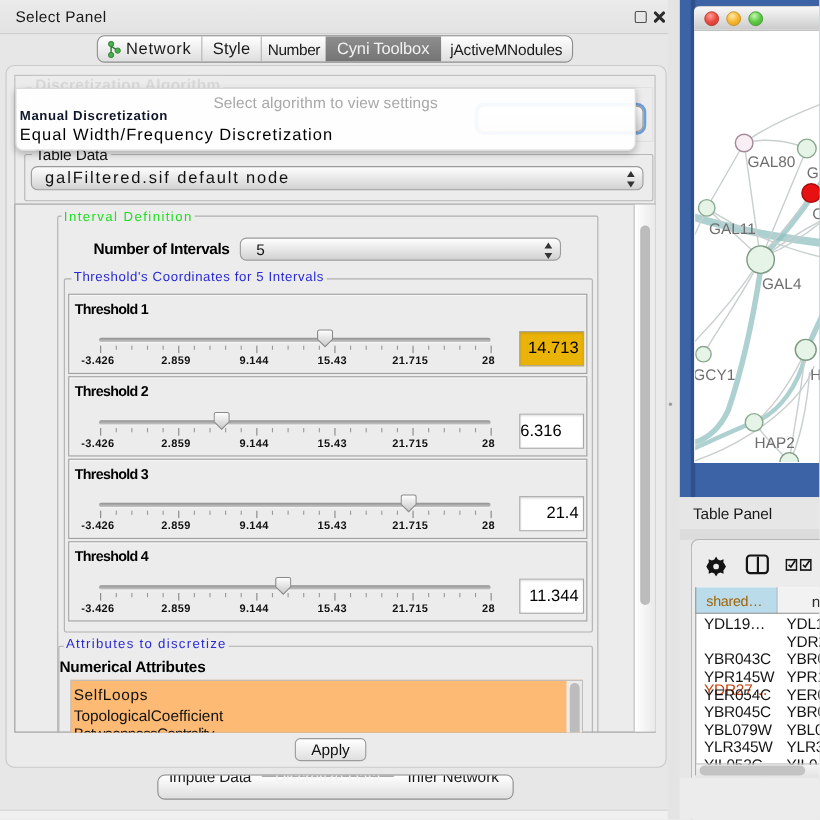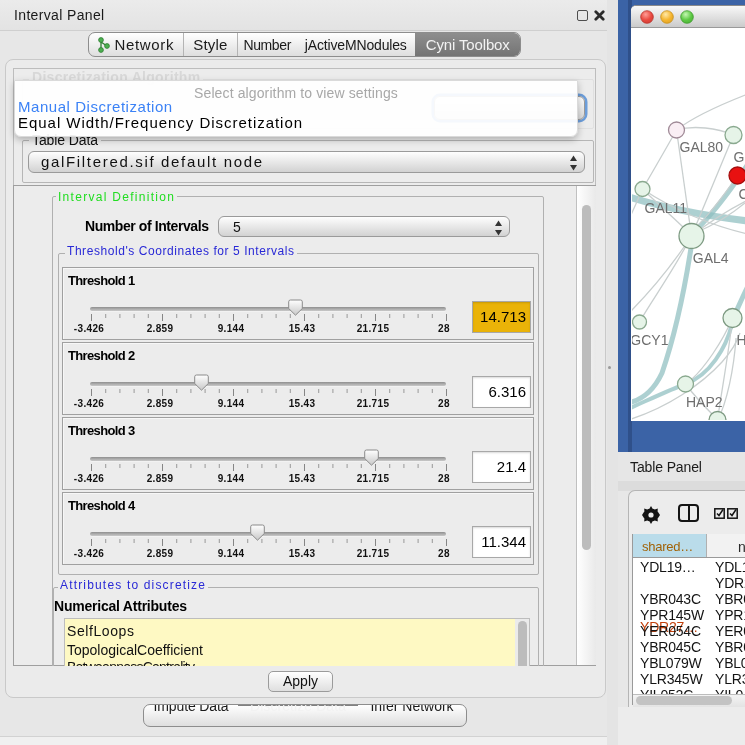--- a/index.html
+++ b/index.html
@@ -2,38 +2,38 @@
 <html><head><meta charset="utf-8">
 <style>
  html,body{margin:0;padding:0}
  body{width:745px;height:745px;position:relative;overflow:hidden;background:#e7e7e7;
       font-family:"Liberation Sans",sans-serif;-webkit-font-smoothing:antialiased}
  .abs{position:absolute}
 </style></head>
 <body>
 
 <div class="abs" style="left:0;top:0;width:614px;height:30px;background:linear-gradient(180deg,#ebebeb,#e3e3e3);border-bottom:1px solid #cfcfcf"></div>
-<div style="position:absolute;left:14px;top:7px;font-size:14px;letter-spacing:0.35px;color:#1a1a1a;white-space:pre;">Interval Panel</div>
+<div style="position:absolute;left:14px;top:7px;font-size:14px;letter-spacing:0.35px;color:#1a1a1a;white-space:pre;">Select Panel</div>
 <div class="abs" style="left:577px;top:10px;width:9px;height:9px;border:1.6px solid #4e4e4e;border-radius:2px"></div>
 <svg class="abs" style="left:594px;top:10px" width="11" height="11" viewBox="0 0 11 11">
  <path d="M1.8,1.8 L9.2,9.2 M9.2,1.8 L1.8,9.2" stroke="#2b2b2b" stroke-width="2.8" stroke-linecap="round"></path>
 </svg>
 
 <div class="abs" style="left:88px;top:32px;width:433px;height:25px;border:1px solid #8d8d8d;border-radius:7px;background:linear-gradient(180deg,#ffffff,#dedede);display:flex;overflow:hidden;box-sizing:border-box">
  <div style="width:94px;display:flex;align-items:center;justify-content:center;font-size:15px;letter-spacing:0.66px;color:#1a1a1a">
    <svg width="13" height="16" viewBox="0 0 13 16" style="margin-right:4px;flex:none">
      <path d="M4,3 L4,13 M4,5 L10,9" stroke="#2e7d32" stroke-width="1.3" fill="none"></path>
      <circle cx="4" cy="3" r="2.4" fill="#4caf50" stroke="#2e7d32" stroke-width="0.8"></circle>
      <circle cx="4" cy="13" r="2.4" fill="#4caf50" stroke="#2e7d32" stroke-width="0.8"></circle>
      <circle cx="10" cy="9" r="2.4" fill="#4caf50" stroke="#2e7d32" stroke-width="0.8"></circle>
    </svg>Network</div>
  <div style="width:55px;border-left:1px solid #b4b4b4;display:flex;align-items:center;justify-content:center;font-size:15px;letter-spacing:0.16px;color:#1a1a1a;box-sizing:border-box">Style</div>
  <div style="width:59px;border-left:1px solid #b4b4b4;display:flex;align-items:center;justify-content:center;font-size:14px;letter-spacing:-0.38px;color:#1a1a1a;box-sizing:border-box">Number</div>
+ <div style="width:105px;background:linear-gradient(180deg,#8e8e8e,#747474);display:flex;align-items:center;justify-content:center;font-size:15px;letter-spacing:-0.15px;color:#f2f2f2">Cyni Toolbox</div>
  <div style="width:120px;display:flex;align-items:center;justify-content:center;font-size:14px;letter-spacing:-0.16px;color:#1a1a1a">jActiveMNodules</div>
- <div style="width:105px;background:linear-gradient(180deg,#8e8e8e,#747474);display:flex;align-items:center;justify-content:center;font-size:15px;letter-spacing:-0.15px;color:#f2f2f2">Cyni Toolbox</div>
 </div>
 
 <div class="abs" style="left:5px;top:59px;width:601px;height:639px;background:#ebebeb;border:1px solid #c9c9c9;border-radius:8px;box-sizing:border-box"></div>
 
 <div class="abs" style="left:13px;top:68px;width:583px;height:598px;background:#ececec;border:1px solid #bdbdbd;box-sizing:border-box"></div>
 
 <div class="abs" style="left:22px;top:79px;width:570px;height:48px;border:1px solid #e0e0e0;border-radius:2px"></div>
 <div style="position:absolute;left:29px;top:69px;font-size:14px;font-weight:bold;letter-spacing:0.3px;color:#d8d8d8;white-space:pre;background:#ececec;padding:0 3px">Discretization Algorithm</div>
 
 <div class="abs" style="left:434px;top:96px;width:151px;height:24px;border-radius:6px;background:linear-gradient(180deg,#fff,#d8d8d8);border:1px solid #9a9a9a;box-shadow:0 0 0 2.5px rgba(95,150,216,0.9);box-sizing:border-box"></div>
@@ -158,21 +158,21 @@
         <div style="position:absolute;left:341px;top:55px;width:80px;text-align:center;font-size:10px;font-weight:bold;letter-spacing:0.33px;color:#111">28</div>
  <svg style="position:absolute;left:130.5px;top:31px" width="15" height="18" viewBox="0 0 15 18">
    <path d="M2.5,1 h10 q1.8,0 1.8,1.8 v6.7 L7.5,16.2 L0.7,9.5 V2.8 q0,-1.8 1.8,-1.8 z" fill="url(#thg1)" stroke="#8a8a8a" stroke-width="1"></path>
    <defs>
             <linearGradient id="thg1" x1="0" y1="0" x2="0" y2="1">
               <stop offset="0" stop-color="#ffffff"></stop>
               <stop offset="1" stop-color="#c8c8c8"></stop>
             </linearGradient>
           </defs>
  </svg>
- <div style="position:absolute;left:409px;top:33px;width:53px;height:30px;background:#fff;border:1px solid #a8a8a8;box-shadow:inset 0 1px 2px rgba(0,0,0,0.15);font-size:15px;color:#000;text-align:right;line-height:30px;padding-right:4px;box-sizing:content-box">6.316</div>
+ <div style="position:absolute;left:409px;top:33px;width:53px;height:30px;background:#fff;border:1px solid #a8a8a8;box-shadow:inset 0 1px 2px rgba(0,0,0,0.15);font-size:15px;color:#000;text-align:left;line-height:30px;padding-right:4px;box-sizing:content-box">6.316</div>
 </div>
 <div style="position:absolute;left:62px;top:417px;width:470px;height:71px;background:#ececec;border:1px solid #a0a0a0;box-shadow:inset 1px 1px 0 #f7f7f7">
  <div style="position:absolute;left:5px;top:5px;font-size:13px;font-weight:bold;letter-spacing:-0.65px;color:#000;white-space:pre">Threshold 3</div>
  <div style="position:absolute;left:27px;top:39px;width:356px;height:4px;border-radius:2px;background:linear-gradient(180deg,#8f8f8f,#c9c9c9);box-shadow:0 1px 0 #f2f2f2"></div>
  <svg style="position:absolute;left:23px;top:46px" width="370" height="9">
           <rect x="5.0" y="0" width="1" height="7" fill="#868686"></rect>
           <rect x="19.2" y="0" width="1" height="4" fill="#989898"></rect>
           <rect x="33.4" y="0" width="1" height="4" fill="#989898"></rect>
           <rect x="47.6" y="0" width="1" height="4" fill="#989898"></rect>
           <rect x="61.8" y="0" width="1" height="4" fill="#989898"></rect>
@@ -260,33 +260,33 @@
               <stop offset="1" stop-color="#c8c8c8"></stop>
             </linearGradient>
           </defs>
  </svg>
  <div style="position:absolute;left:409px;top:33px;width:53px;height:30px;background:#fff;border:1px solid #a8a8a8;box-shadow:inset 0 1px 2px rgba(0,0,0,0.15);font-size:15px;color:#000;text-align:right;line-height:30px;padding-right:4px;box-sizing:content-box">11.344</div>
 </div>
 
   <div class="abs" style="left:53px;top:587px;width:484px;height:110px;border:1px solid #b0b0b0;border-radius:2px"></div>
   <div style="position:absolute;left:58px;top:578px;font-size:12px;letter-spacing:1.17px;color:#2929d6;white-space:pre;background:#ececec;padding:0 2px">Attributes to discretize</div>
   <div style="position:absolute;left:54px;top:598px;font-size:14px;font-weight:bold;letter-spacing:-0.22px;color:#000;white-space:pre;">Numerical Attributes</div>
-  <div class="abs" style="left:64px;top:618px;width:466px;height:80px;background:#fef9c3;border:1px solid #bdbdbd;box-sizing:border-box">
+  <div class="abs" style="left:64px;top:618px;width:466px;height:80px;background:#fdba74;border:1px solid #bdbdbd;box-sizing:border-box">
     <div style="position:absolute;left:2px;top:4px;font-size:14px;letter-spacing:0.59px;color:#111">SelfLoops</div>
     <div style="position:absolute;left:2px;top:23px;font-size:14px;color:#111">TopologicalCoefficient</div>
     <div style="position:absolute;left:2px;top:40px;font-size:14px;letter-spacing:-0.76px;color:#111">BetweennessCentrality</div>
     <div style="position:absolute;right:0;top:0;width:14px;height:100%;background:#ebebeb"></div>
     <div style="position:absolute;right:2px;top:2px;width:9px;height:60px;background:#bcbcbc;border-radius:5px"></div>
   </div>
  </div>
 </div>
 
 <div class="abs" style="left:14px;top:80px;width:564px;height:57px;background:rgba(255,255,255,0.93);border:1px solid #dadada;border-radius:0 0 7px 7px;box-shadow:0 3px 7px rgba(0,0,0,0.25);box-sizing:border-box">
  <div style="position:absolute;left:0;top:4px;width:100%;text-align:center;font-size:14px;letter-spacing:0.12px;color:#a8a8a8">Select algorithm to view settings</div>
- <div style="position:absolute;left:3px;top:17px;font-size:15px;font-weight:normal;letter-spacing:0.54px;color:#3b82f6;white-space:pre">Manual Discretization</div>
+ <div style="position:absolute;left:3px;top:17px;font-size:12px;font-weight:bold;letter-spacing:0.54px;color:#0f172a;white-space:pre">Manual Discretization</div>
  <div style="position:absolute;left:3px;top:33px;font-size:15px;letter-spacing:0.97px;color:#000;white-space:pre">Equal Width/Frequency Discretization</div>
 </div>
 
 <div class="abs" style="left:268px;top:671px;width:65px;height:21px;border:1px solid #9b9b9b;border-radius:5px;background:linear-gradient(180deg,#ffffff,#dfdfdf);text-align:center;font-size:14px;color:#111;line-height:19px;box-sizing:border-box">Apply</div>
 
 <div class="abs" style="left:143px;top:704px;width:324px;height:23px;border:1px solid #8d8d8d;border-radius:7px;background:linear-gradient(180deg,#ffffff,#dedede);display:flex;overflow:hidden;box-sizing:border-box;padding-bottom:20px">
  <div style="width:94px;display:flex;align-items:center;justify-content:center;font-size:14px;letter-spacing:-0.13px;color:#1a1a1a">Impute Data</div>
  <div style="width:120px;background:linear-gradient(180deg,#8e8e8e,#747474);display:flex;align-items:center;justify-content:center;font-size:14px;letter-spacing:0.08px;color:#f2f2f2">Discretize Data</div>
  <div style="width:108px;display:flex;align-items:center;justify-content:center;font-size:14px;color:#1a1a1a">Infer Network</div>
 </div>

